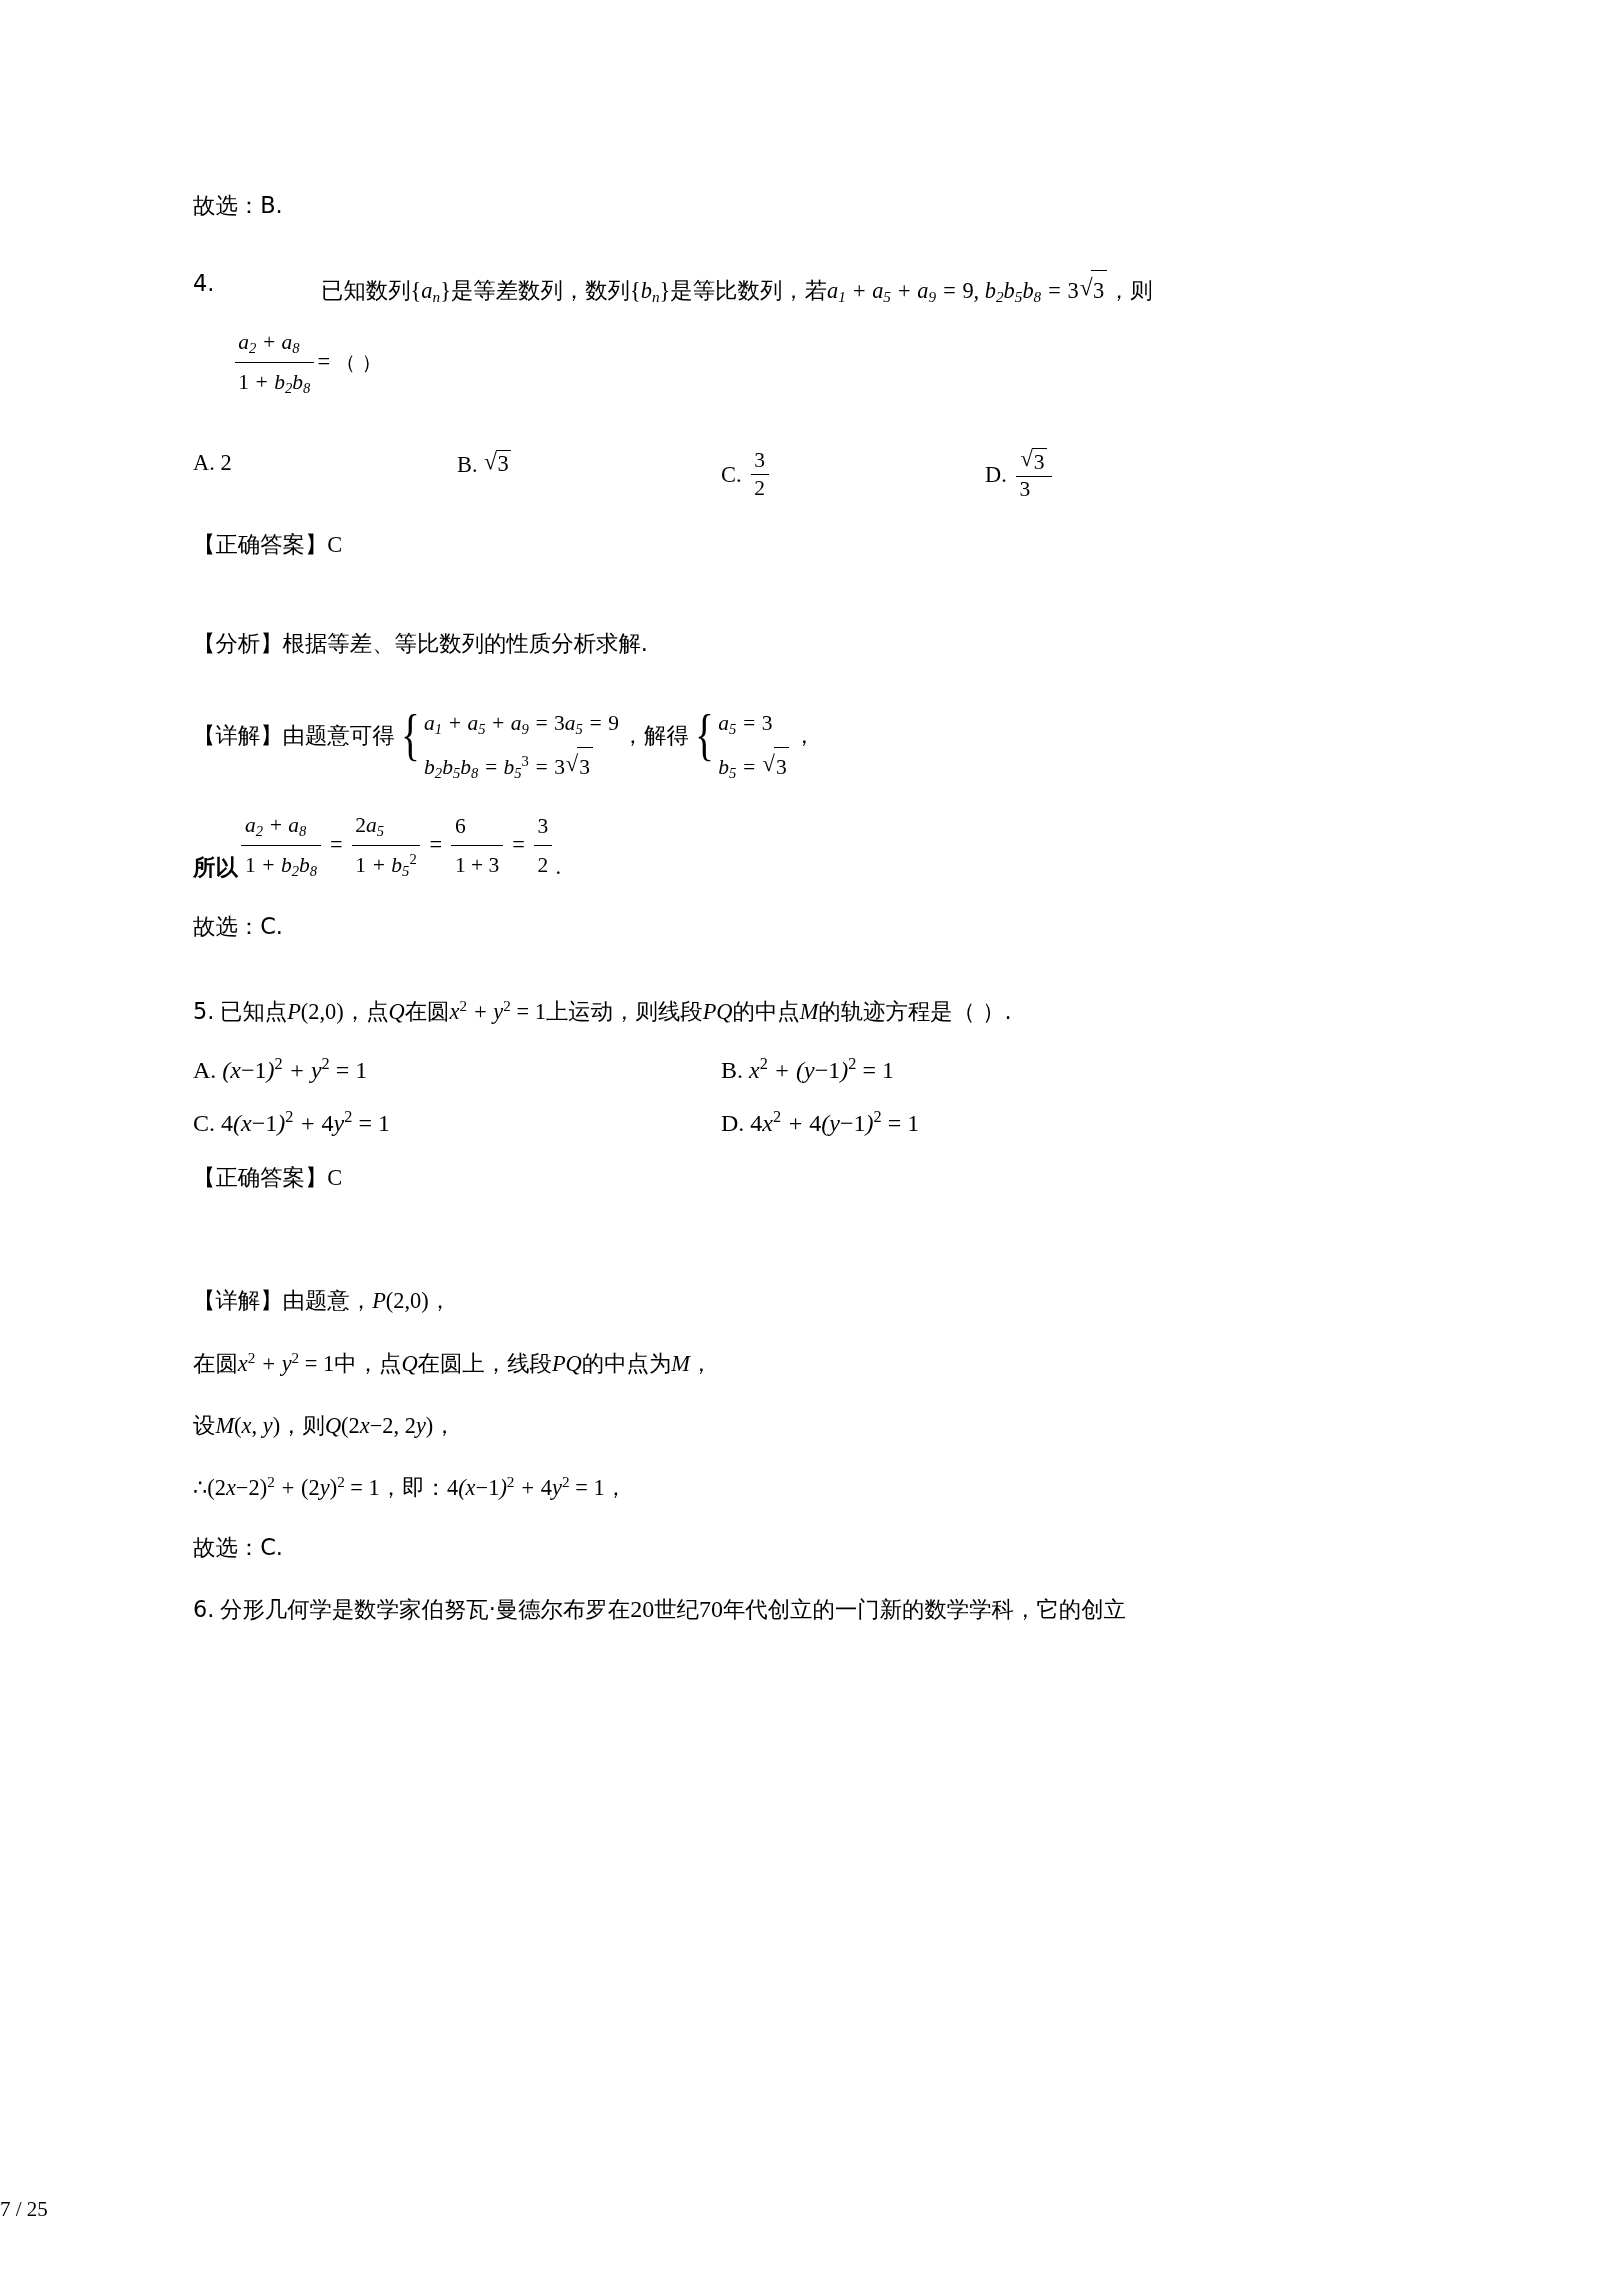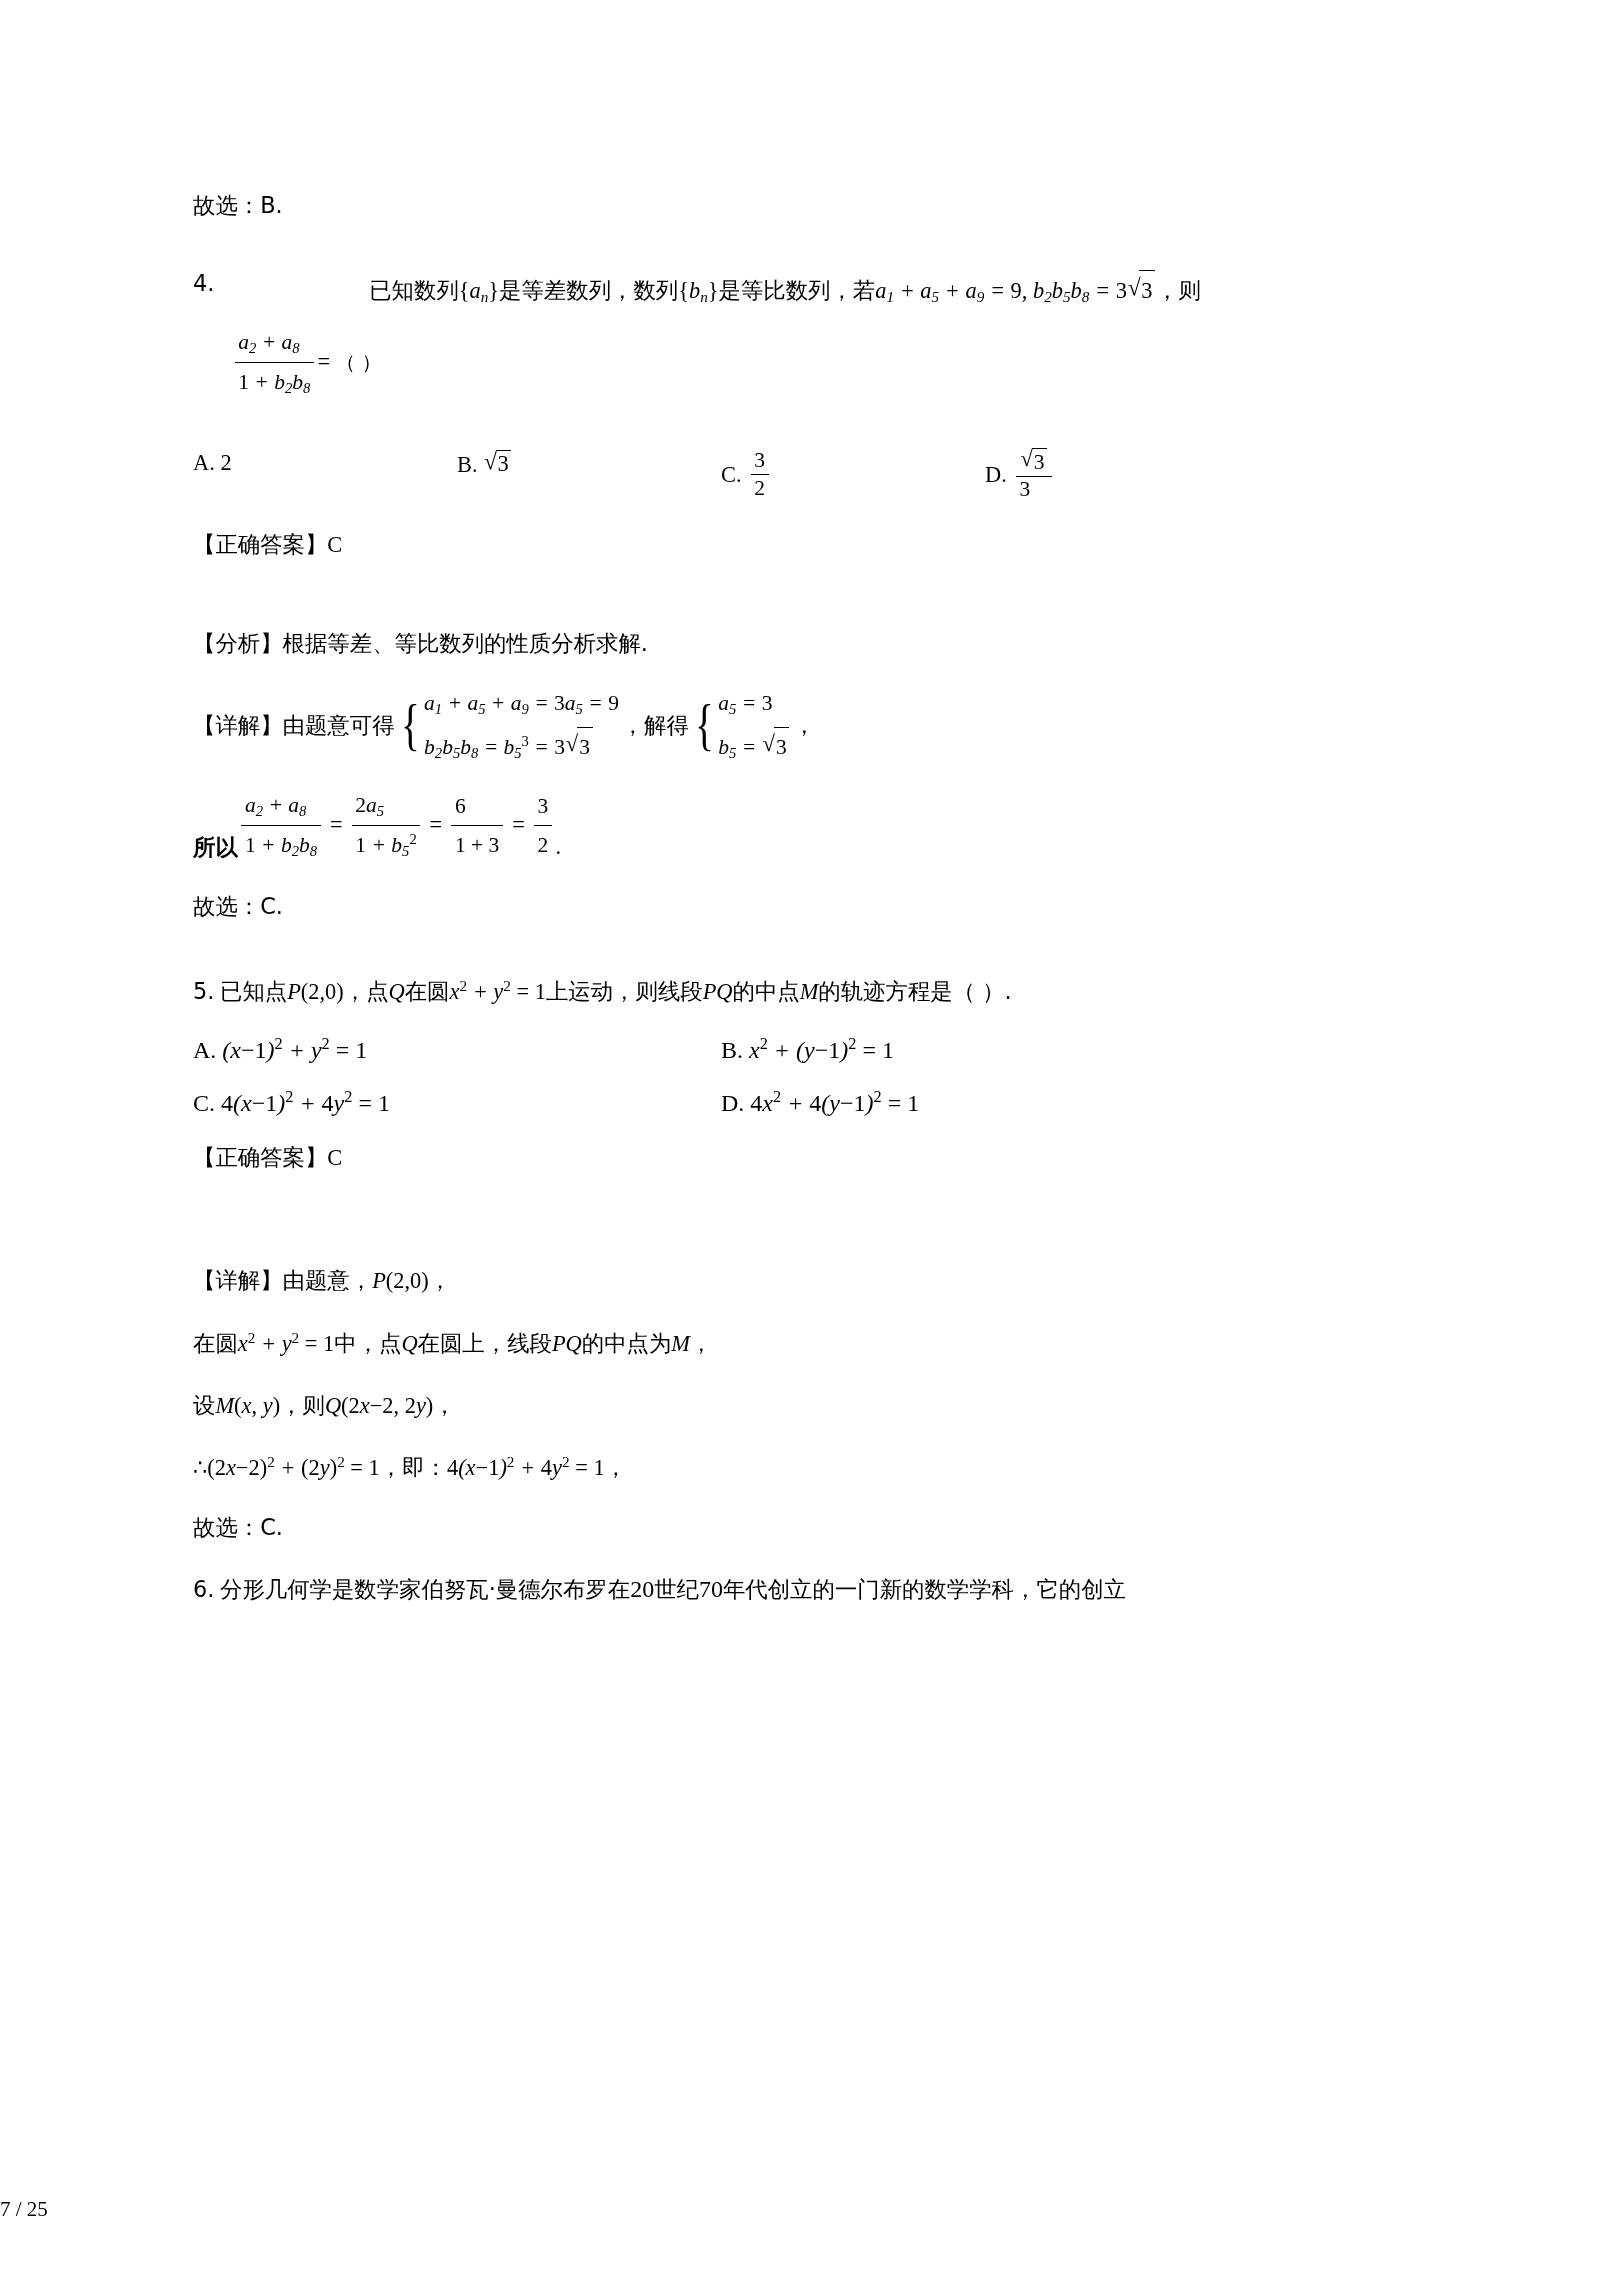--- a/index.html
+++ b/index.html
@@ -72,21 +72,21 @@
     vertical-align: middle;
     margin: 0 2.7px;
   }
   .brace .bar {
     font-size: 56px;
     line-height: 0.8;
     font-family: "Liberation Serif", serif;
     transform: scaleX(0.7);
     display: inline-block;
   }
-  .brace .rows { display: inline-flex; flex-direction: column; gap: 5.4px; font-size: 21.5px; }
+  .brace .rows { display: inline-flex; flex-direction: column; gap: 5.4px; font-size: 21.5px; margin-top: 20px; }
   .opts {
     display: flex;
     width: 100%;
     font-size: 22.4px;
     align-items: flex-start;
   }
   .opt { flex: 1 1 0; }
   .opts2 { display: flex; width: 100%; font-size: 24px; align-items: flex-start; }
   .opts2 .opt { flex: 0 0 50%; }
   .ans { font-size: 22.4px; }
@@ -109,21 +109,21 @@
 <body>
 
 <div class="page">
 
   <div class="line cn blk">故选：B.</div>
 
   <div class="gap-sm"></div>
 
   <div class="row">
     <div class="num-label cn">4.</div>
-    <div class="mathline" style="flex:1;text-align:center;">
+    <div class="mathline" style="flex:1;">
       <span class="indentbig cn">已知数列</span><span class="mn">{<span class="mi">a</span><sub>n</sub>}</span><span class="cn">是等差数列，数列</span><span class="mn">{<span class="mi">b</span><sub>n</sub>}</span><span class="cn">是等比数列，若</span><span class="mi">a<sub>1</sub> + a<sub>5</sub> + a<sub>9</sub> = <span class="mn">9</span>, b<sub>2</sub>b<sub>5</sub>b<sub>8</sub> = <span class="mn">3</span><span class="sqrt"><span class="rad mn">3</span></span></span><span class="cn">，则</span>
     </div>
   </div>
 
   <div class="row" style="margin-top:16px;">
     <div class="num-label"></div>
     <div class="mathline" style="flex:1;">
       <span class="frac">
         <span class="num mi">a<sub>2</sub> + a<sub>8</sub></span>
         <span class="den mi"><span class="mn">1</span> + b<sub>2</sub>b<sub>8</sub></span>

